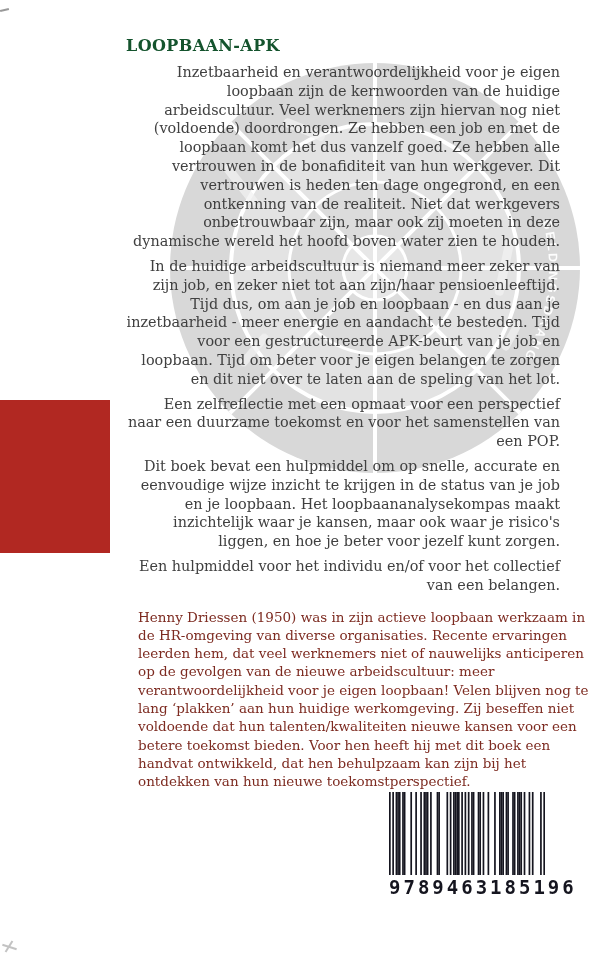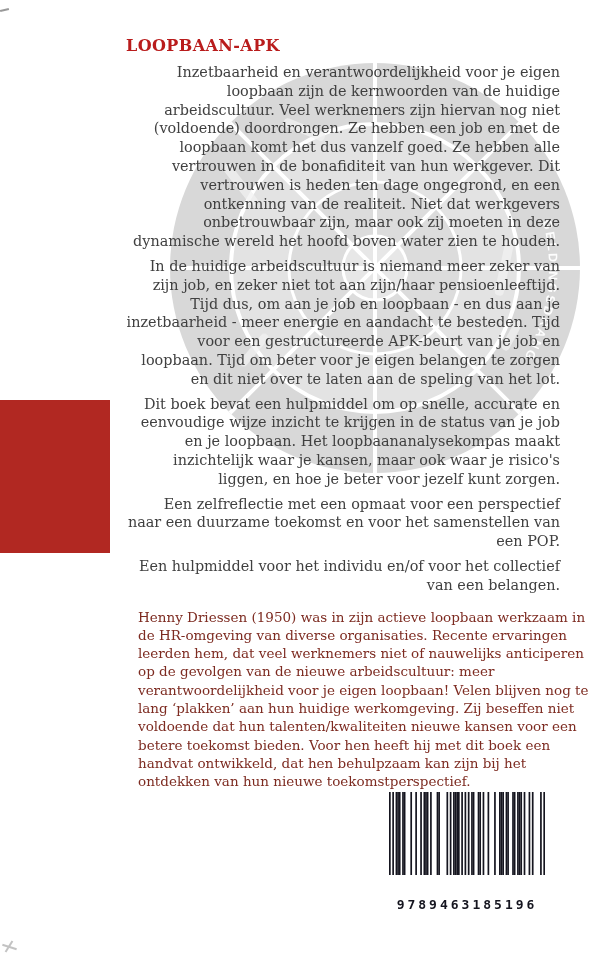--- a/index.html
+++ b/index.html
@@ -14,40 +14,40 @@
   .red-stripe{
     position:absolute;left:0;top:400px;width:110px;height:153px;
     background:#b12822;z-index:1;
   }
   .content{
     position:absolute;left:126px;top:35px;width:452px;z-index:2;
   }
   .title{
     margin:0 0 7px 0;
     font-size:16px;line-height:21px;font-weight:bold;
-    letter-spacing:.4px;color:#b91c1c;
+    letter-spacing:.4px;color:#14532d;
   }
   .para{
     margin:0 0 6px 0;width:434px;
     font-size:14.4px;line-height:18.8px;
     color:#404040;text-align:right;
   }
   .bio{
     margin:13px 0 0 12px;width:452px;
     font-size:13.5px;line-height:18.3px;
     color:#7d2b21;
   }
   .barcode-block{
     position:absolute;left:389px;top:792px;width:156px;z-index:2;
     text-align:center;
   }
   .barcode-digits{
-    display:block;margin-top:18px;
+    display:block;margin-top:1px;
     font-family:"DejaVu Sans Mono", monospace;
-    font-weight:bold;font-size:13px;line-height:15px;
+    font-weight:bold;font-size:19px;line-height:15px;
     letter-spacing:3px;color:#15151f;
     white-space:nowrap;
   }
   .corner-mark{position:absolute;z-index:3;}
   .corner-mark span{position:absolute;display:block;background:#b5b5b5;}
   .mark-tl{left:0;top:7px;width:12px;height:10px;opacity:.75;}
   .mark-tl span{left:0;top:2px;width:9px;height:2px;transform:rotate(-14deg);background:#777;}
   .mark-bl{left:1px;top:938px;width:18px;height:18px;opacity:.8;}
   .mark-bl .m1{left:1px;top:8px;width:15px;height:2px;transform:rotate(18deg);}
   .mark-bl .m2{left:7px;top:2px;width:2px;height:13px;transform:rotate(32deg);}
@@ -93,22 +93,22 @@
       <span class="m1"></span>
       <span class="m2"></span>
     </div>
 
   <div class="red-stripe"></div>
 
   <div class="content">
     <h1 class="title">LOOPBAAN-APK</h1>
     <p class="para">Inzetbaarheid en verantwoordelijkheid voor je eigen loopbaan zijn de kernwoorden van de huidige arbeidscultuur. Veel werknemers zijn hiervan nog niet (voldoende) doordrongen. Ze hebben een job en met de loopbaan komt het dus vanzelf goed. Ze hebben alle vertrouwen in de bonafiditeit van hun werkgever. Dit vertrouwen is heden ten dage ongegrond, en een ontkenning van de realiteit. Niet dat werkgevers onbetrouwbaar zijn, maar ook zij moeten in deze dynamische wereld het hoofd boven water zien te houden.</p>
     <p class="para">In de huidige arbeidscultuur is niemand meer zeker van zijn job, en zeker niet tot aan zijn/haar pensioenleeftijd. Tijd dus, om aan je job en loopbaan - en dus aan je inzetbaarheid - meer energie en aandacht te besteden. Tijd voor een gestructureerde APK-beurt van je job en loopbaan. Tijd om beter voor je eigen belangen te zorgen en dit niet over te laten aan de speling van het lot.</p>
+    <p class="para">Een zelfreflectie met een opmaat voor een perspectief naar een duurzame toekomst en voor het samenstellen van een POP.</p>
     <p class="para">Dit boek bevat een hulpmiddel om op snelle, accurate en eenvoudige wijze inzicht te krijgen in de status van je job en je loopbaan. Het loopbaananalysekompas maakt inzichtelijk waar je kansen, maar ook waar je risico's liggen, en hoe je beter voor jezelf kunt zorgen.</p>
-    <p class="para">Een zelfreflectie met een opmaat voor een perspectief naar een duurzame toekomst en voor het samenstellen van een POP.</p>
     <p class="para">Een hulpmiddel voor het individu en/of voor het collectief van een belangen.</p>
     <p class="bio">Henny Driessen (1950) was in zijn actieve loopbaan werkzaam in de HR-omgeving van diverse organisaties. Recente ervaringen leerden hem, dat veel werknemers niet of nauwelijks anticiperen op de gevolgen van de nieuwe arbeidscultuur: meer verantwoordelijkheid voor je eigen loopbaan! Velen blijven nog te lang ‘plakken’ aan hun huidige werkomgeving. Zij beseffen niet voldoende dat hun talenten/kwaliteiten nieuwe kansen voor een betere toekomst bieden. Voor hen heeft hij met dit boek een handvat ontwikkeld, dat hen behulpzaam kan zijn bij het ontdekken van hun nieuwe toekomstperspectief.</p>
   </div>
 
   <div class="barcode-block">
     <svg width="156" height="83" viewBox="0 0 156 83" aria-hidden="true">
         <rect x="0.00" y="0" width="1.70" height="83" fill="#15151f"></rect>
         <rect x="3.28" y="0" width="1.70" height="83" fill="#15151f"></rect>
         <rect x="6.57" y="0" width="1.70" height="83" fill="#15151f"></rect>
         <rect x="8.21" y="0" width="1.70" height="83" fill="#15151f"></rect>

